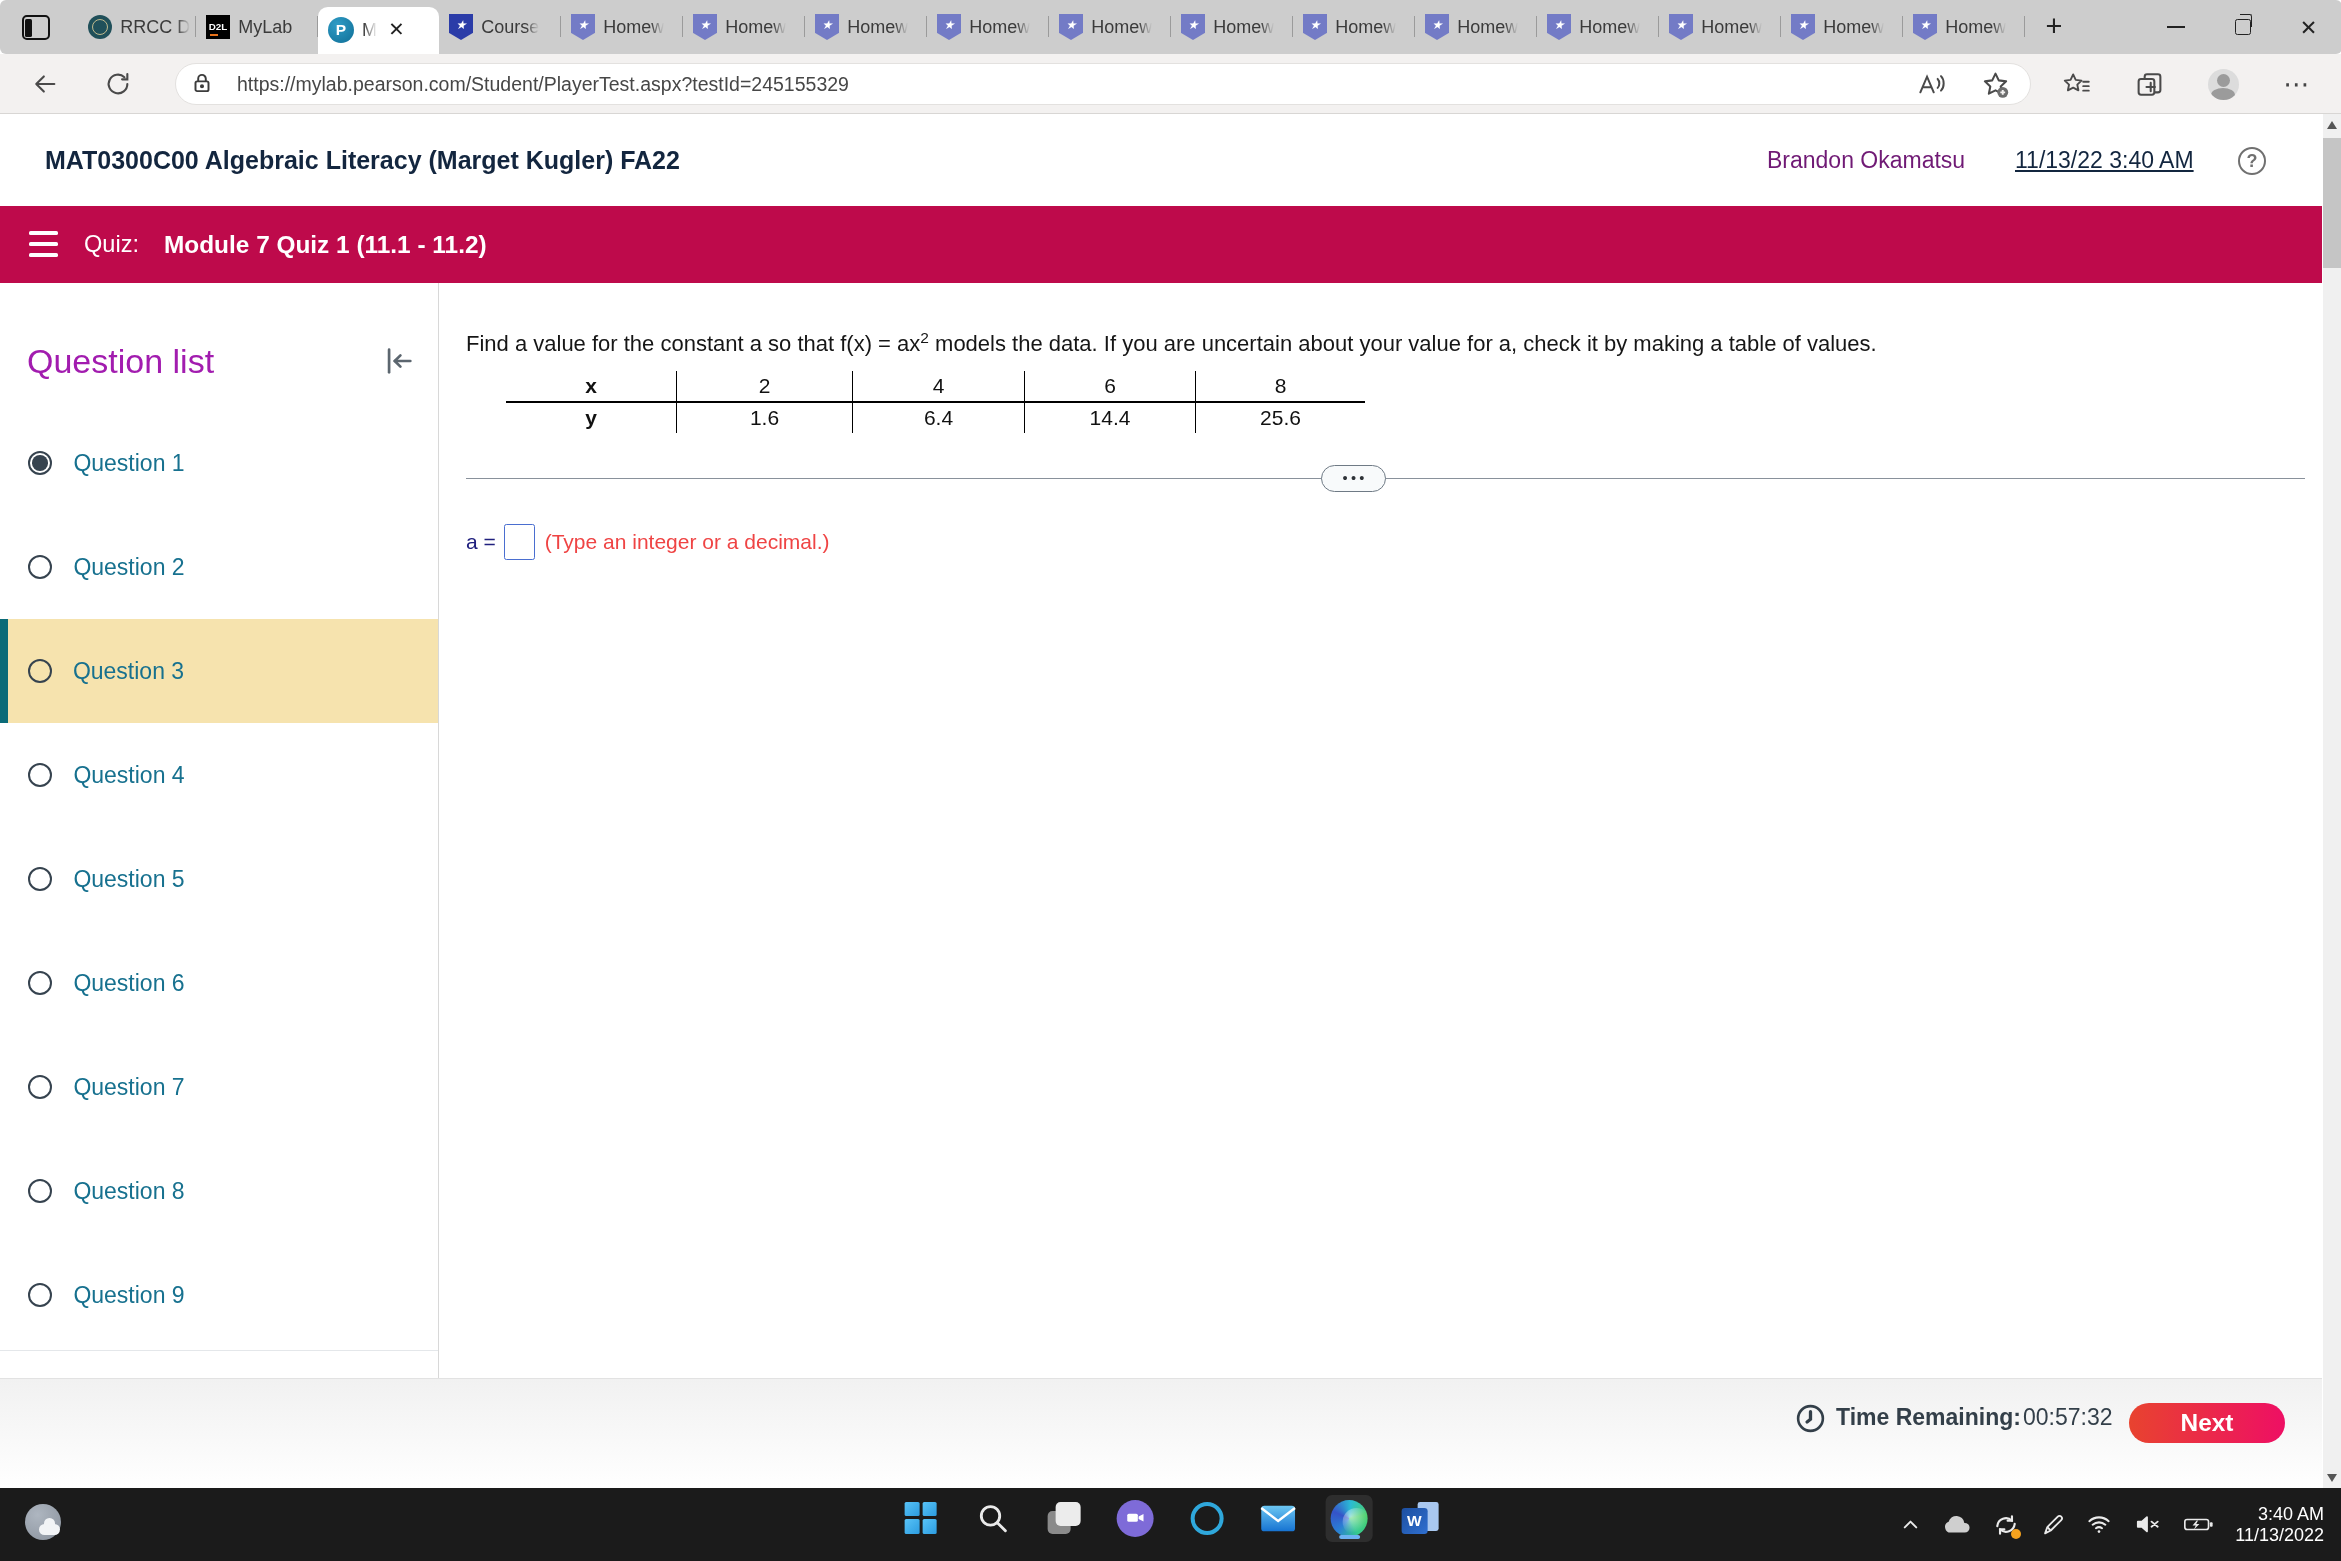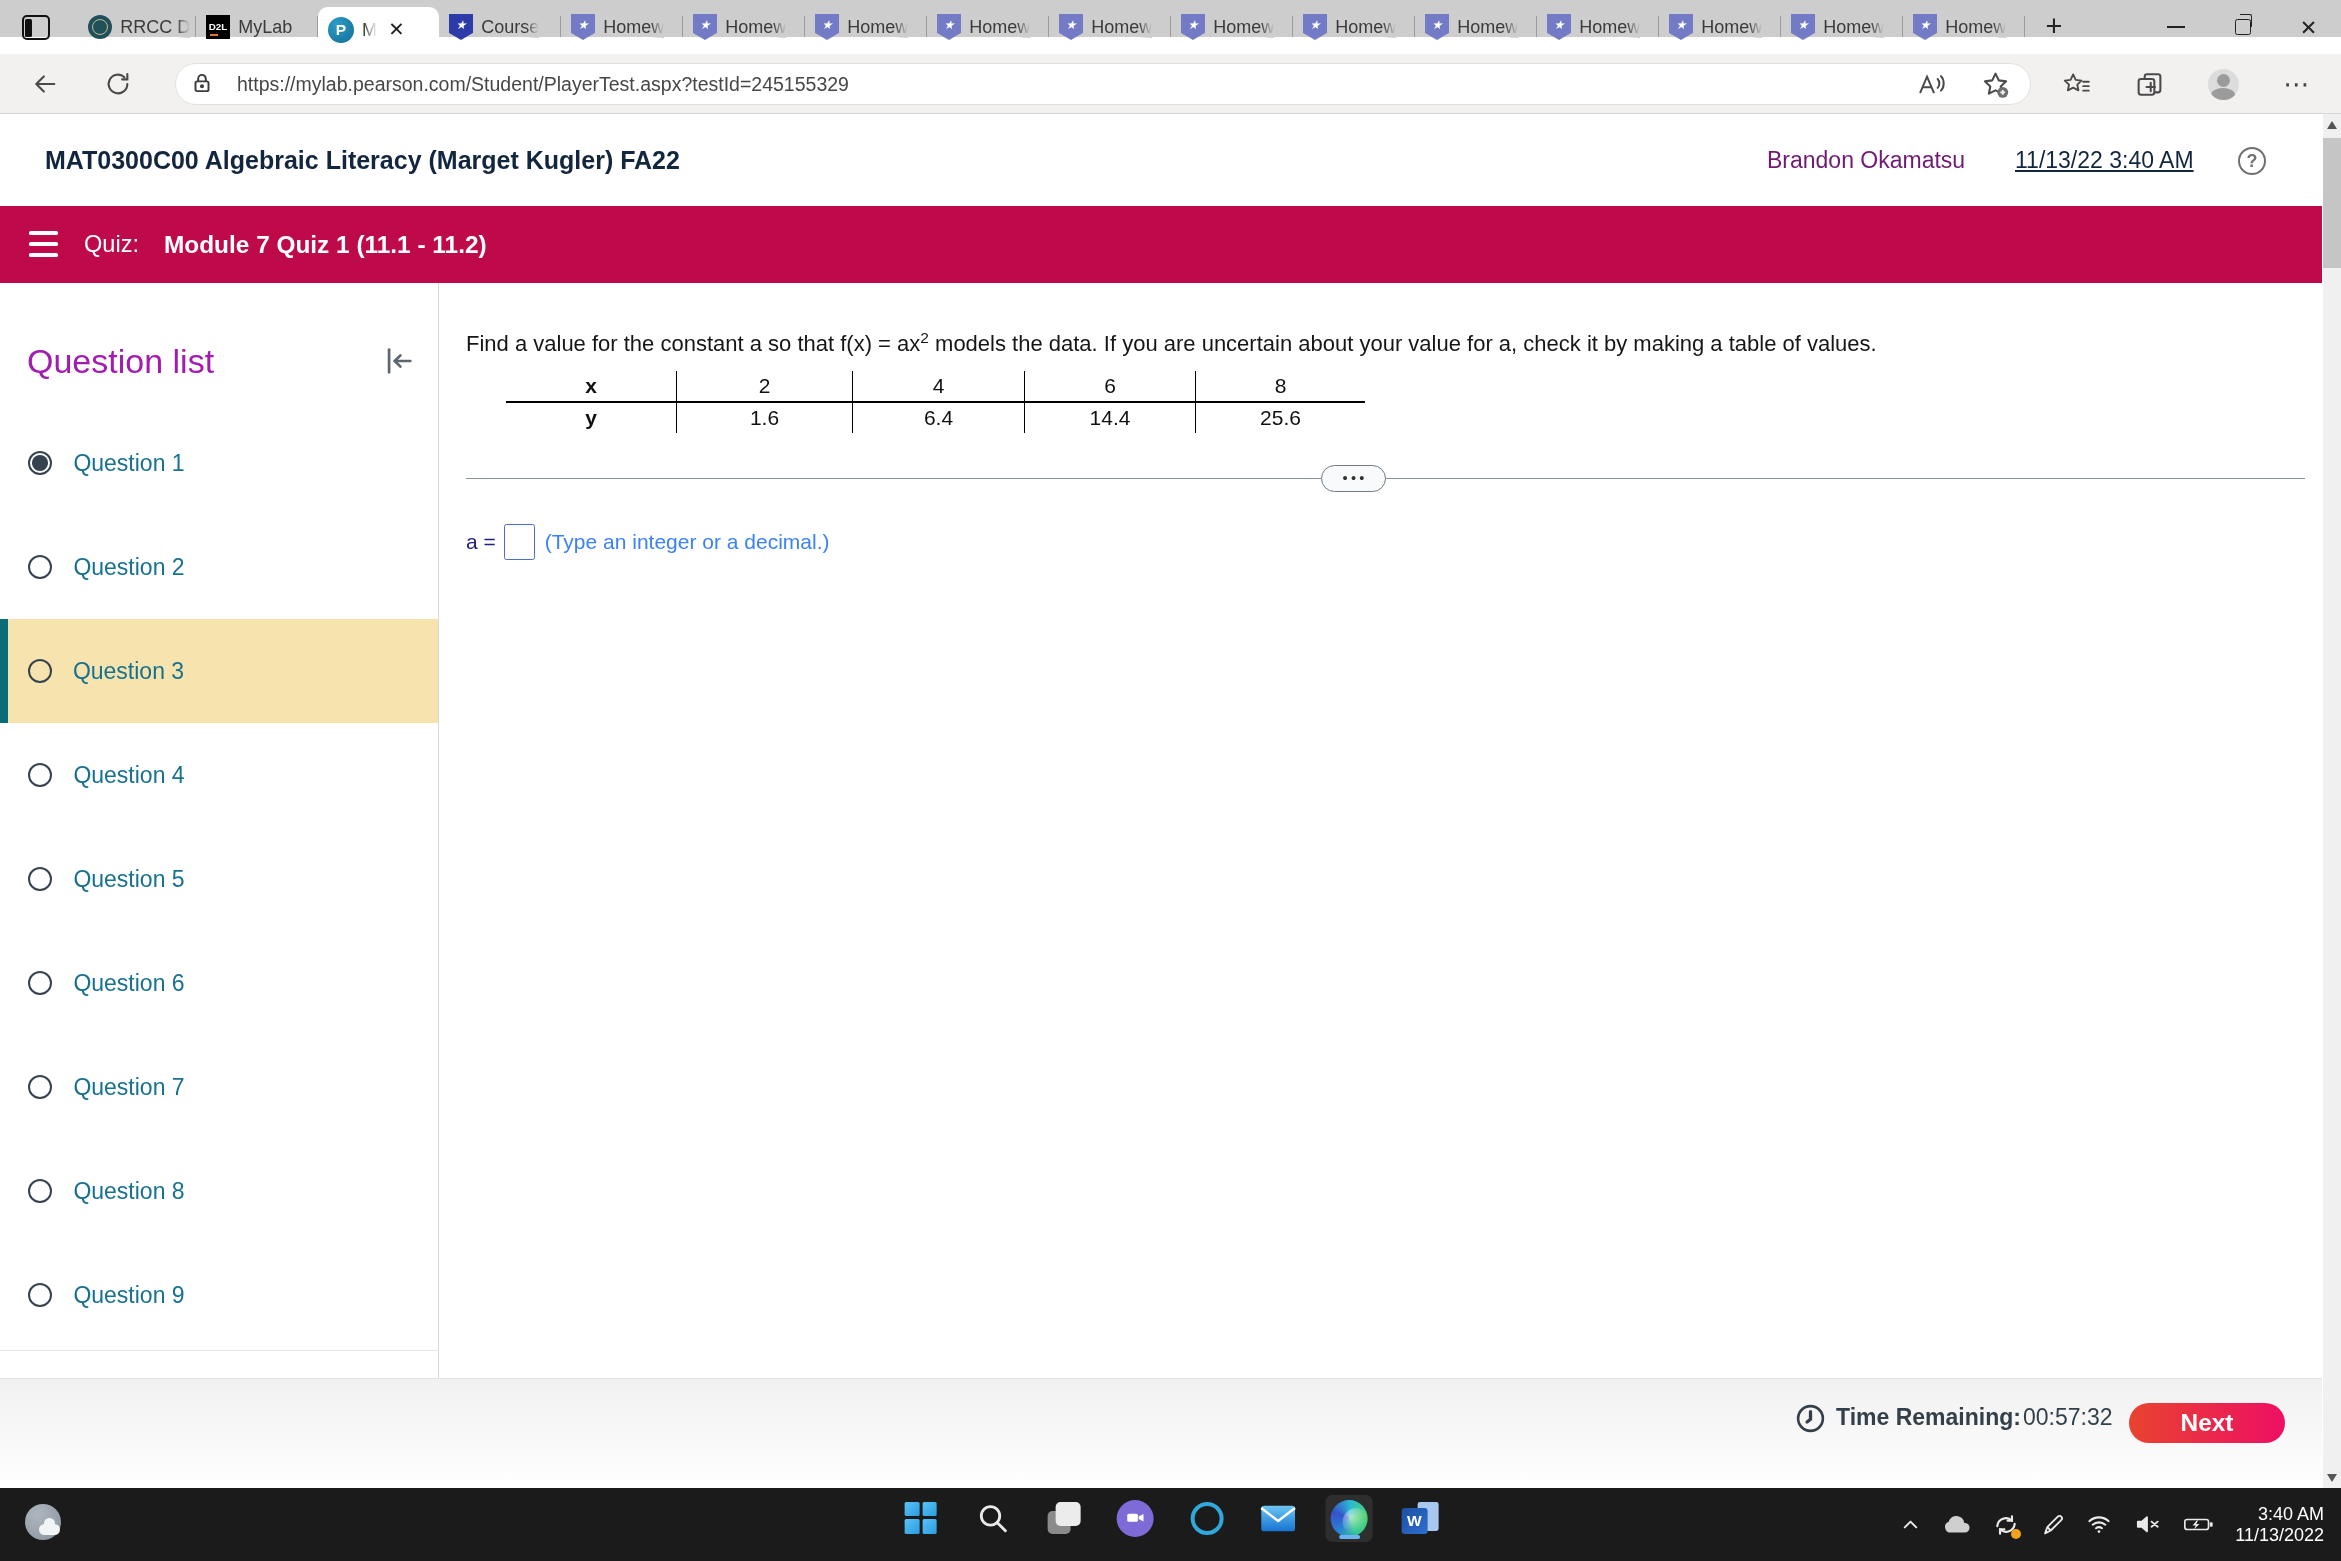--- a/index.html
+++ b/index.html
@@ -1,21 +1,21 @@
 <!DOCTYPE html>
 <html style="font-size:13px"><head>
 <meta charset="utf-8">
 <style>
   html,body{margin:0;padding:0;background:#000;}
   .root{position:relative;width:2342px;height:1561px;background:#fff;overflow:hidden;
         font-family:"Liberation Sans",sans-serif;color:#222;}
   svg{display:block;}
 
   
-  .tabbar{position:absolute;left:0;top:0;width:2342px;height:37px;background:#cdcdcd;}
+  .tabbar{position:absolute;left:0;top:0;width:2342px;height:54px;background:#cdcdcd;border-radius:6px;}
   .ws-btn{position:absolute;left:13px;top:11.4px;width:46px;height:33px;display:flex;align-items:center;justify-content:center;}
   .ws-glyph{width:24.4px;height:21px;border:2.4px solid #111;border-radius:4.9px;position:relative;}
   .ws-glyph::before{content:'';position:absolute;left:1.6px;top:1.6px;bottom:1.6px;width:6.5px;background:#111;border-radius:1.6px;}
   .tab{position:absolute;top:0;height:54px;display:flex;align-items:center;padding-left:9.8px;box-sizing:border-box;}
   .tab.inactive::after{content:'';position:absolute;right:0;top:16.3px;height:21px;width:0.8px;background:#9b9b9b;}
   .tab.active{top:6.5px;height:47px;background:#fff;border-radius:9.8px 9.8px 0 0;z-index:2;}
   .tab-label{margin-left:8.1px;font-size:18px;color:#3b3b3b;white-space:nowrap;overflow:hidden;position:relative;}
   .tab-label.fade::after{content:'';position:absolute;right:0;top:0;bottom:0;width:13px;
       background:linear-gradient(90deg,rgba(205,205,205,0),#cdcdcd);}
   .tab.active .tab-label.fade::after{background:linear-gradient(90deg,rgba(255,255,255,0),#fff);}
@@ -86,21 +86,21 @@
   .qtable{position:absolute;left:67px;top:88px;display:grid;grid-template-columns:170px 176px 172px 171px 170px;}
   .qc{height:30px;display:flex;align-items:center;justify-content:center;font-size:21px;color:#111;}
   .qc.hd{border-bottom:2.4px solid #000;}
   .qc.vline{border-left:1.6px solid #000;}
   .qc.lab{font-weight:bold;}
   .hdivider{position:absolute;left:27px;top:195px;width:1839px;border-top:1.6px solid #89919b;}
   .more-pill{position:absolute;left:882px;top:182px;width:65px;height:27px;border:1.6px solid #6f7a85;border-radius:14.6px;background:#f8fafb;display:flex;align-items:center;justify-content:center;box-sizing:border-box;}
   .more-pill span{font-size:14.6px;letter-spacing:3.3px;color:#2f3338;line-height:1;padding-left:3.3px;}
   .answer{position:absolute;left:27px;top:241px;display:flex;align-items:center;font-size:21px;color:#20207e;}
   .ans-input{width:31px;height:36px;border:1.6px solid #4a6ed0;border-radius:2.4px;margin:0 9.8px 0 8.1px;box-sizing:border-box;background:#fff;font-size:21px;text-align:center;color:#20207e;}
-  .ans-hint{color:#3b82f6;}
+  .ans-hint{color:#ef4444;}
 
   
   .bottombar{position:absolute;left:0;top:1378px;width:2322px;height:110px;background:linear-gradient(180deg,#f1f1f1,#ffffff);border-top:0.8px solid #e2e2e2;box-sizing:border-box;}
   .clock-ico{position:absolute;left:1794px;top:23px;}
   .time-label{position:absolute;left:1836px;top:0;height:77px;line-height:77px;font-size:23px;font-weight:bold;color:#333f49;}
   .time-value{position:absolute;left:2023px;top:0;height:77px;line-height:77px;font-size:23px;color:#333f49;}
   .next-btn{position:absolute;left:2129px;top:24.4px;width:156px;height:40px;border-radius:28.5px;background:linear-gradient(90deg,#e8432f,#ee0f64);color:#fff;font-size:24.4px;font-weight:bold;display:flex;align-items:center;justify-content:center;}
 
   
   .scrollbar{position:absolute;right:0;top:114px;width:19.5px;height:1374px;background:#f0f0f0;}

